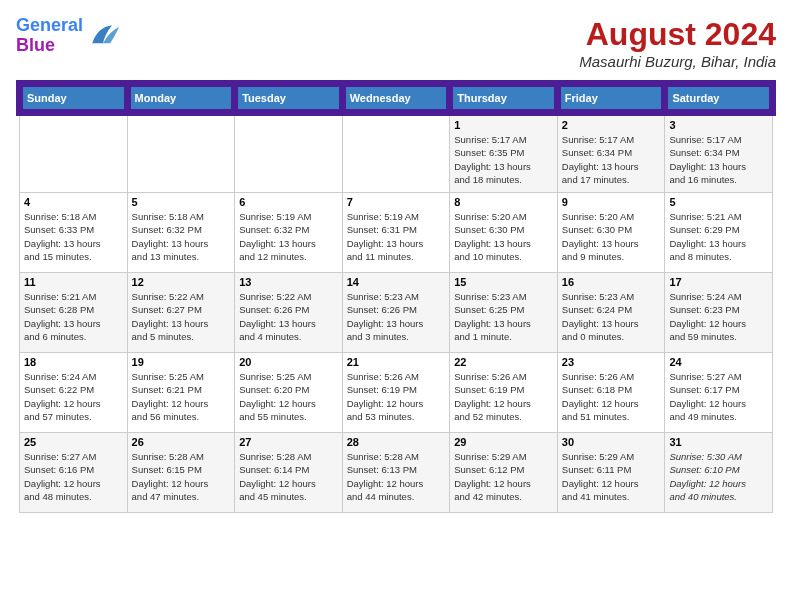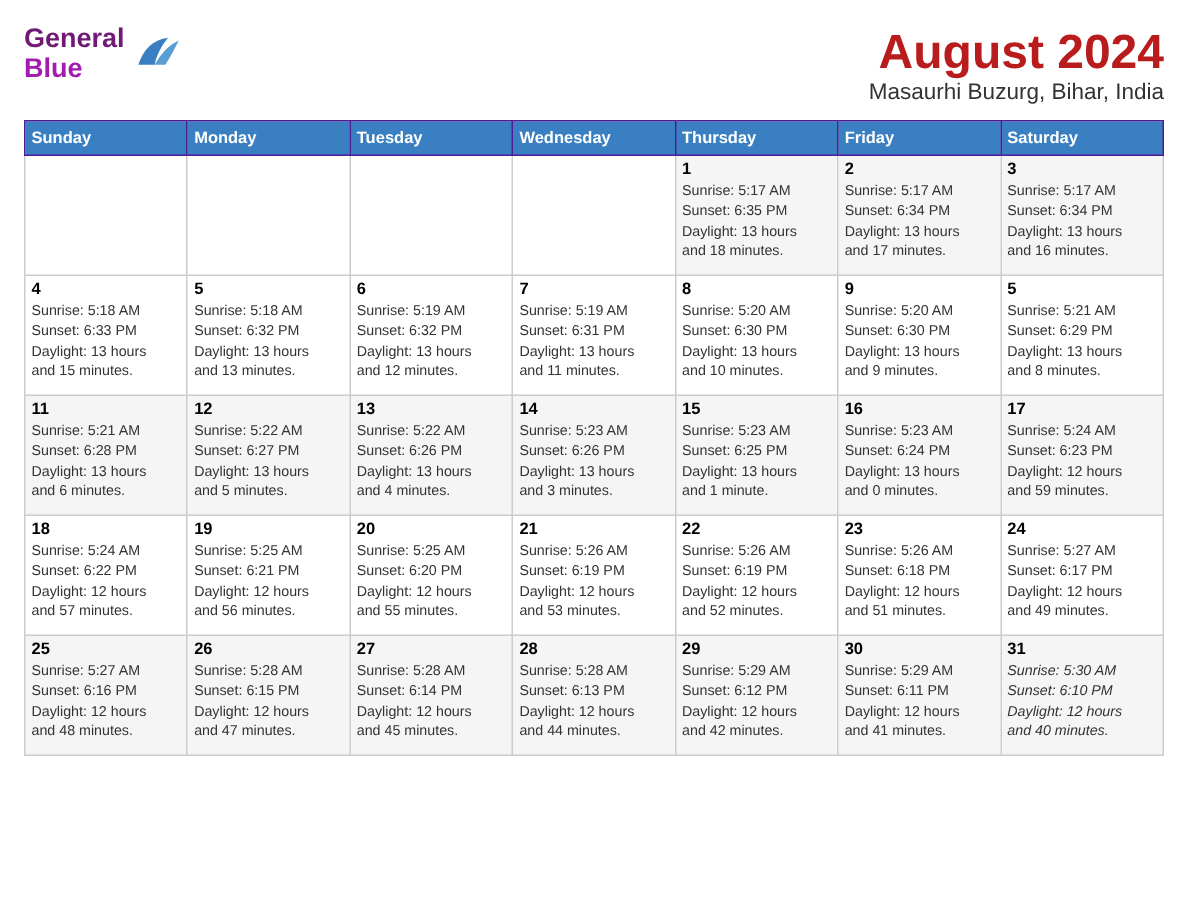--- a/index.html
+++ b/index.html
@@ -20,52 +20,53 @@
       display: flex;
       align-items: center;
     }
     .logo-text {
       font-size: 18px;
       font-weight: bold;
       color: #333;
       line-height: 1.1;
     }
     .logo-text span {
-      color: #701a75;
+      color: #3b82f6;
     }
     .logo-bird {
       width: 36px;
       height: 36px;
       margin-left: 2px;
     }
     .title-block {
       text-align: right;
     }
     .title-block h1 {
       font-size: 32px;
       font-weight: bold;
       color: #b91c1c;
     }
     .title-block h2 {
       font-size: 15px;
       font-weight: normal;
       color: #333;
+      font-style: italic;
     }
     table {
       width: 100%;
       border-collapse: collapse;
       font-size: 10.5px;
     }
     thead tr th {
       background-color: #3a7fc1;
       color: #fff;
       padding: 5px 4px;
       text-align: left;
       font-size: 11px;
-      border: 1px solid #4c1d95;
+      border: 7px solid #4c1d95;
     }
     tbody tr td {
       border: 1px solid #ccc;
       vertical-align: top;
       padding: 3px 4px;
       height: 80px;
       width: calc(100% / 7);
     }
     tbody tr:nth-child(odd) td {
       background-color: #f5f5f5;

